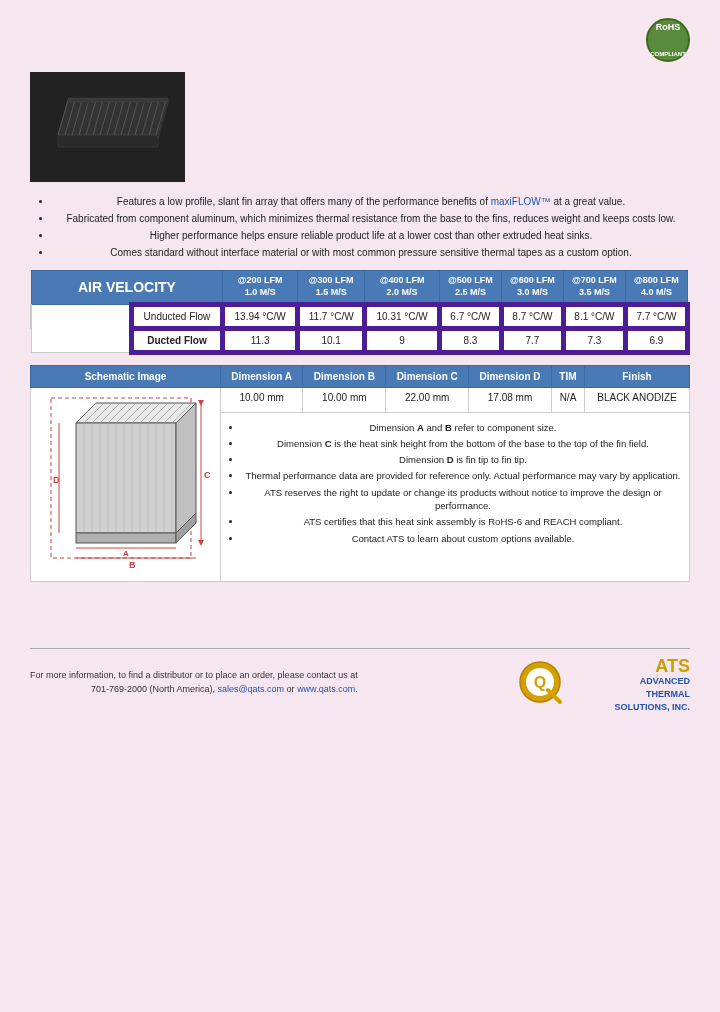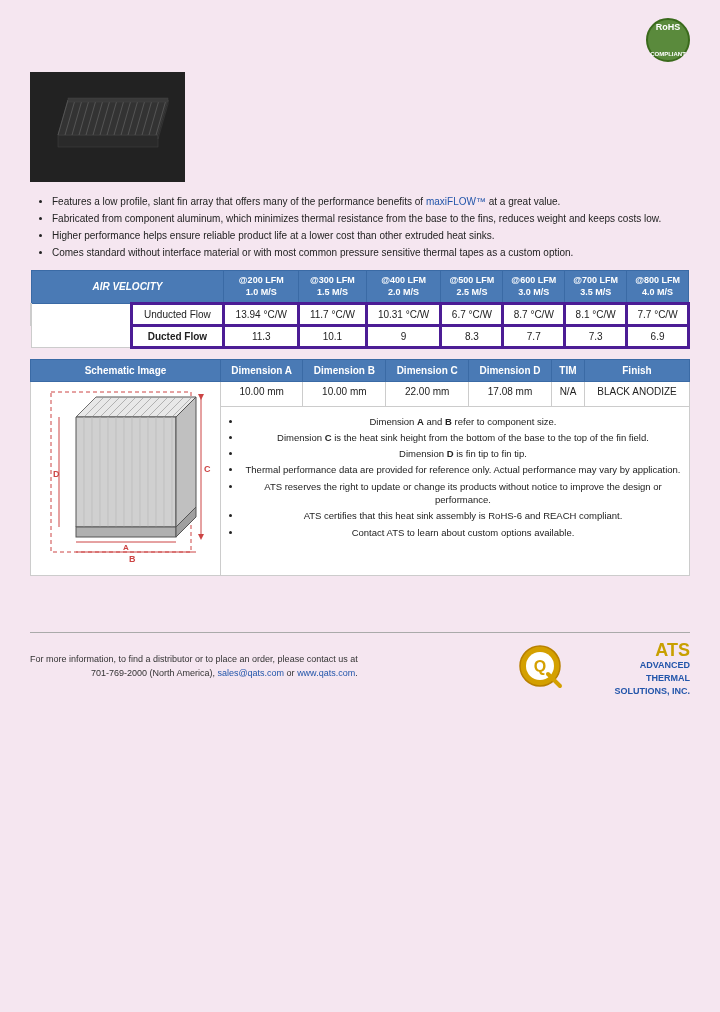--- a/index.html
+++ b/index.html
@@ -112,20 +112,21 @@
     .features-list {
       list-style: disc;
       padding-left: 22px;
       margin-bottom: 8px;
     }
     .features-list li {
       font-size: 10px;
       color: #222;
       margin-bottom: 3px;
       line-height: 1.4;
+      text-align: center;
     }
     .features-list li .blue-link {
       color: #2255aa;
     }
     
     .thermal-table {
       width: 100%;
       border-collapse: collapse;
       margin-bottom: 10px;
       font-size: 10px;
@@ -134,40 +135,40 @@
       background: #4a7ab5;
       color: white;
       text-align: center;
       padding: 4px 3px;
       border: 1px solid #3a6aa5;
       font-size: 9px;
       font-weight: bold;
       line-height: 1.3;
     }
     .thermal-table .data-row td {
-      border: 3px solid #4c1d95;
+      border: 5px solid #4c1d95;
       padding: 4px 5px;
       text-align: center;
       background: white;
       font-size: 10px;
     }
     .thermal-table .data-row td.row-label {
       background: white;
       text-align: center;
       font-size: 10px;
       color: #222;
     }
     .thermal-table .resistance-group {
       border-left: 2px solid #ccc;
     }
     
     .product-detail-table {
       width: 100%;
       border-collapse: collapse;
-      margin-bottom: 6px;
+      margin-bottom: 16px;
       font-size: 10px;
     }
     .product-detail-table th {
       background: #4a7ab5;
       color: white;
       text-align: center;
       padding: 5px 4px;
       border: 1px solid #3a6aa5;
       font-size: 10px;
     }
@@ -381,21 +382,21 @@
       <li>Higher performance helps ensure reliable product life at a lower cost than other extruded heat sinks.</li>
       <li>Comes standard without interface material or with most common pressure sensitive thermal tapes as a custom option.</li>
     </ul>
   </div>
 
   <div>
     <div class="section-heading"></div>
     <table class="thermal-table">
       <thead>
         <tr class="header-row-top">
-          <th class="corner-empty" colspan="2" style="font-size:10px;font-weight:bold;font-style:italic;">AIR VELOCITY</th>
+          <th class="corner-empty" colspan="2" style="font-size:14px;font-weight:bold;">AIR VELOCITY</th>
           <th>@200 LFM<br>1.0 M/S</th>
           <th>@300 LFM<br>1.5 M/S</th>
           <th>@400 LFM<br>2.0 M/S</th>
           <th>@500 LFM<br>2.5 M/S</th>
           <th>@600 LFM<br>3.0 M/S</th>
           <th>@700 LFM<br>3.5 M/S</th>
           <th>@800 LFM<br>4.0 M/S</th>
         </tr>
       </thead>
       <tbody>

